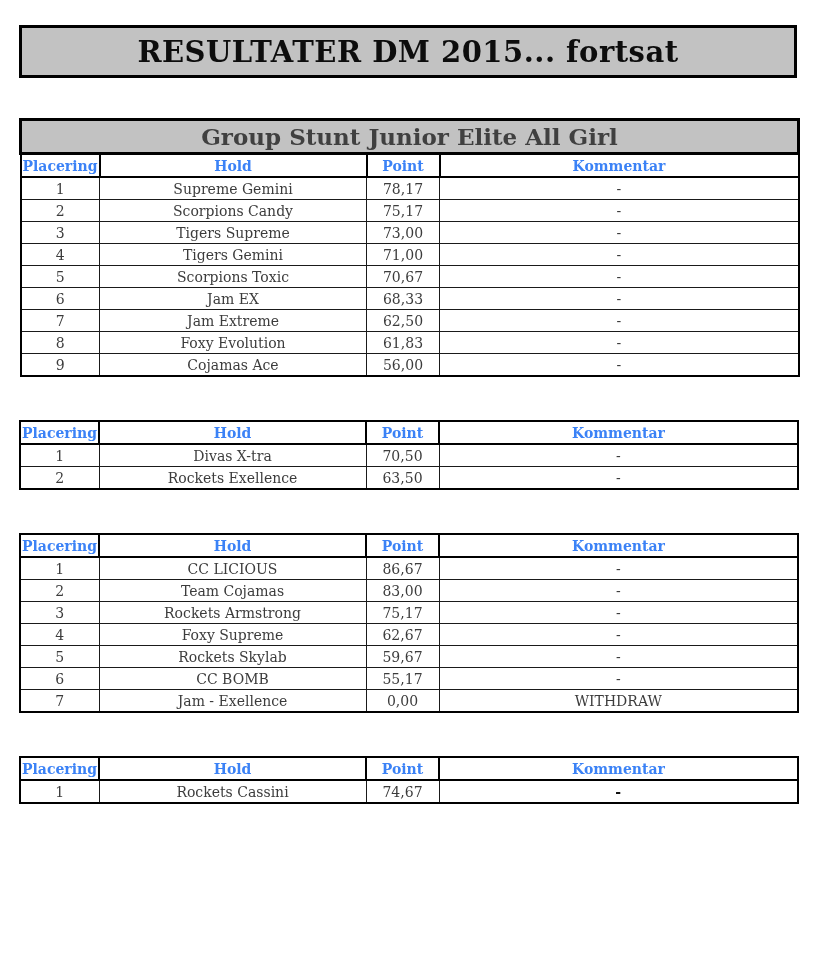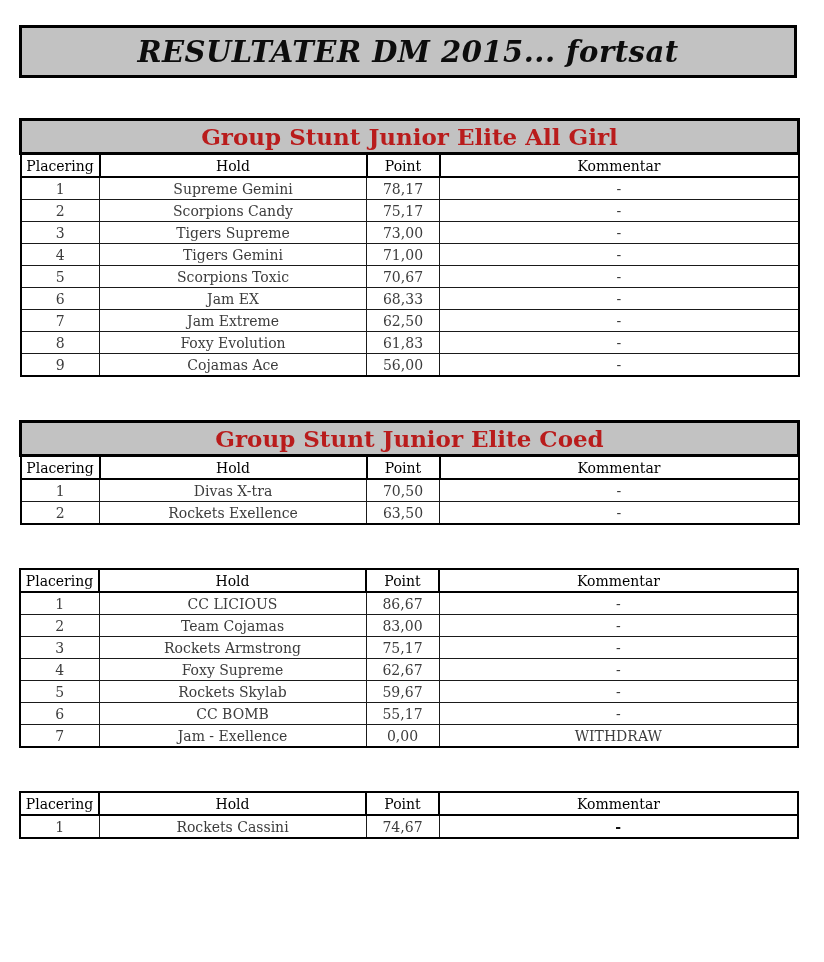--- a/index.html
+++ b/index.html
@@ -27,21 +27,20 @@
     background: #c2c2c2;
     display: flex;
     align-items: center;
     justify-content: center;
     font-weight: bold;
     font-size: 29px;
     letter-spacing: 0.5px;
     color: #0d0d0d;
     margin-bottom: 40px;
     white-space: nowrap;
-    font-style: italic;
   }
   table.results {
     border-collapse: collapse;
     table-layout: fixed;
     width: 778px;
     margin-bottom: 43px;
     border: 2px solid #000;
   }
   col.c-pl { width: 79px; }
   col.c-ho { width: 267px; }
@@ -53,29 +52,29 @@
     padding: 0;
     overflow: hidden;
     white-space: nowrap;
   }
   th.ttl {
     background: #c2c2c2;
     border: 3px solid #000;
     height: 28px;
     font-size: 23px;
     font-weight: bold;
-    color: #b91c1c;
+    color: #404040;
     padding: 1px 0 2px 0;
   }
   tr.hdr th {
     border: 2px solid #000;
     height: 21px;
     font-size: 14px;
-    font-weight: normal;
-    color: #000000;
+    font-weight: bold;
+    color: #3b82f6;
   }
   tbody td {
     border: 1px solid #1a1a1a;
     height: 21px;
     font-size: 14px;
     color: #3c3c3c;
   }
   tbody td.bold-dash {
     font-weight: bold;
     color: #111;
@@ -164,23 +163,20 @@
   </table>
 
   <table class="results">
     <colgroup>
       <col class="c-pl">
           <col class="c-ho">
           <col class="c-po">
           <col class="c-ko">
     </colgroup>
     <thead>
-      <tr>
-        <th class="ttl" colspan="4">Group Stunt Junior Elite Coed</th>
-      </tr>
       <tr class="hdr">
         <th>Placering</th>
         <th>Hold</th>
         <th>Point</th>
         <th>Kommentar</th>
       </tr>
     </thead>
     <tbody>
           <tr>
             <td>1</td>

